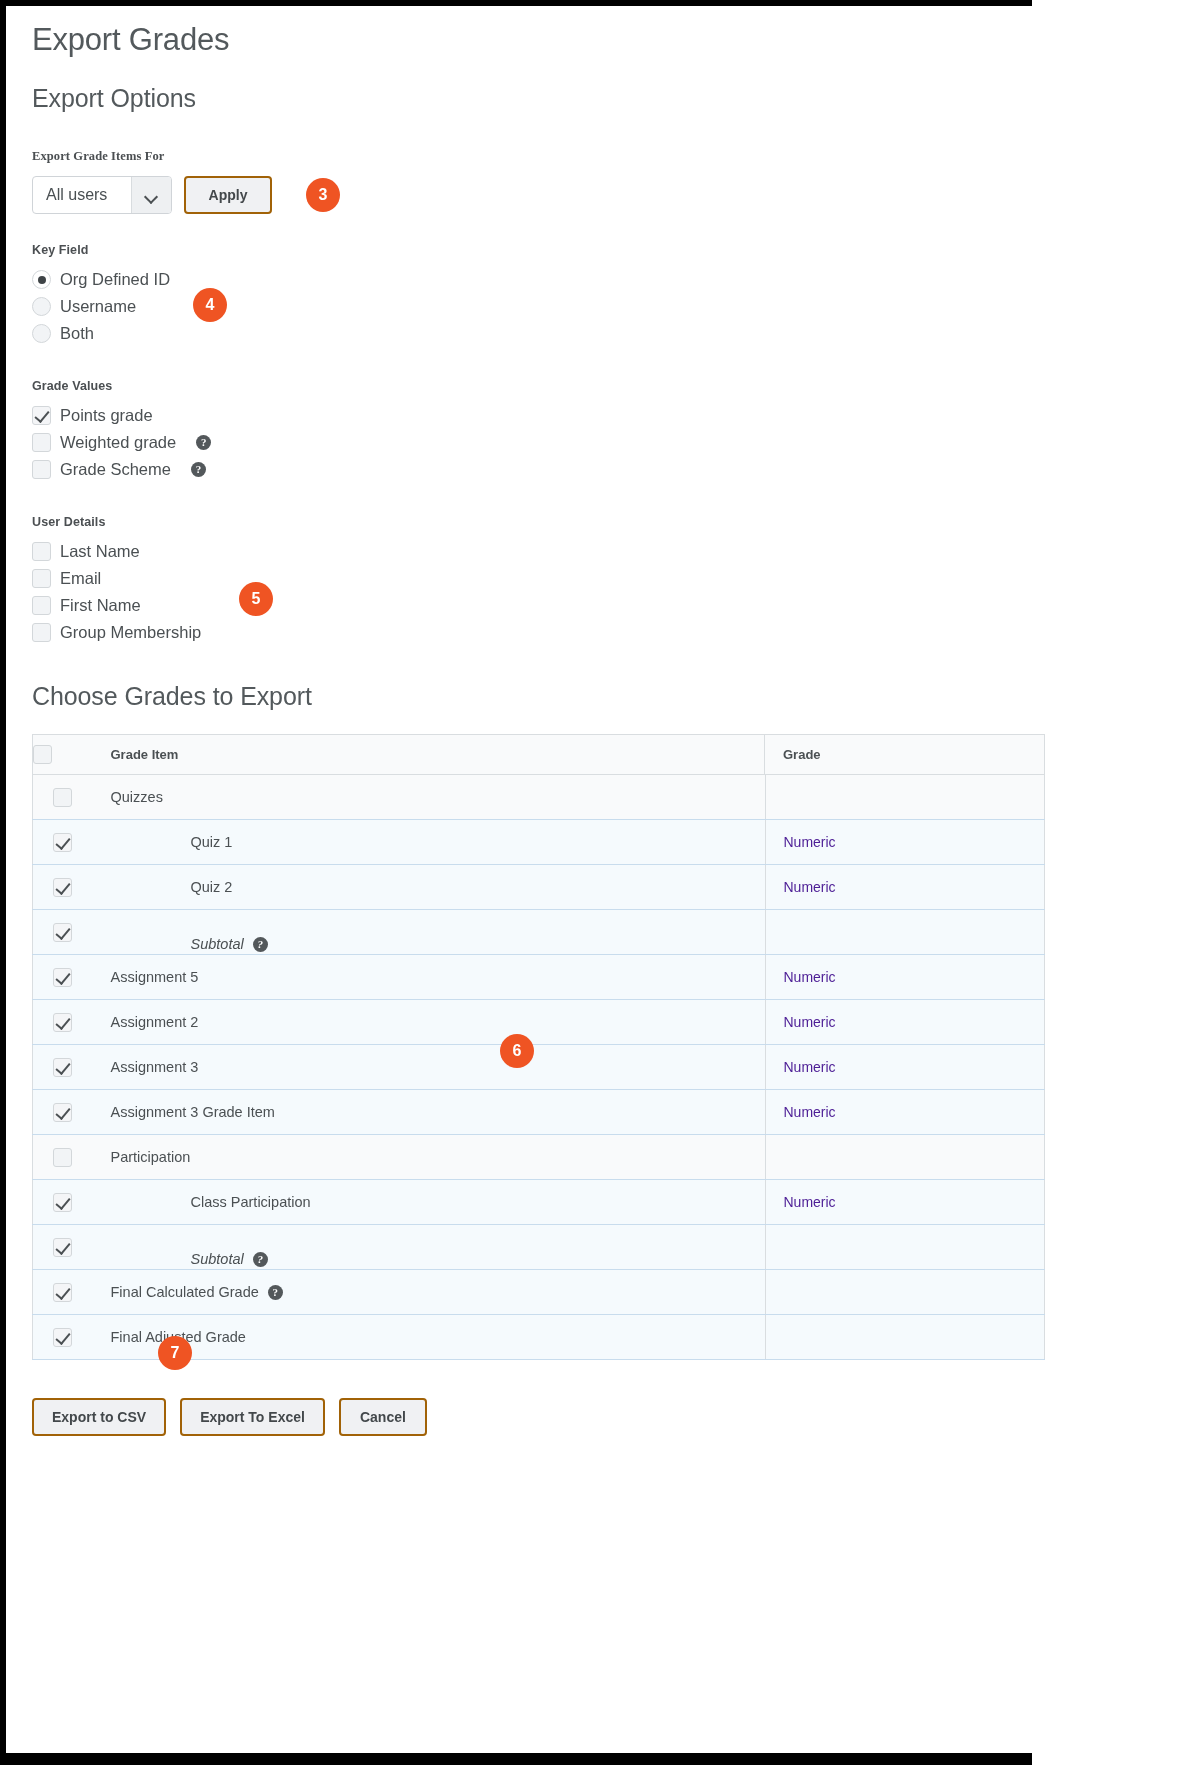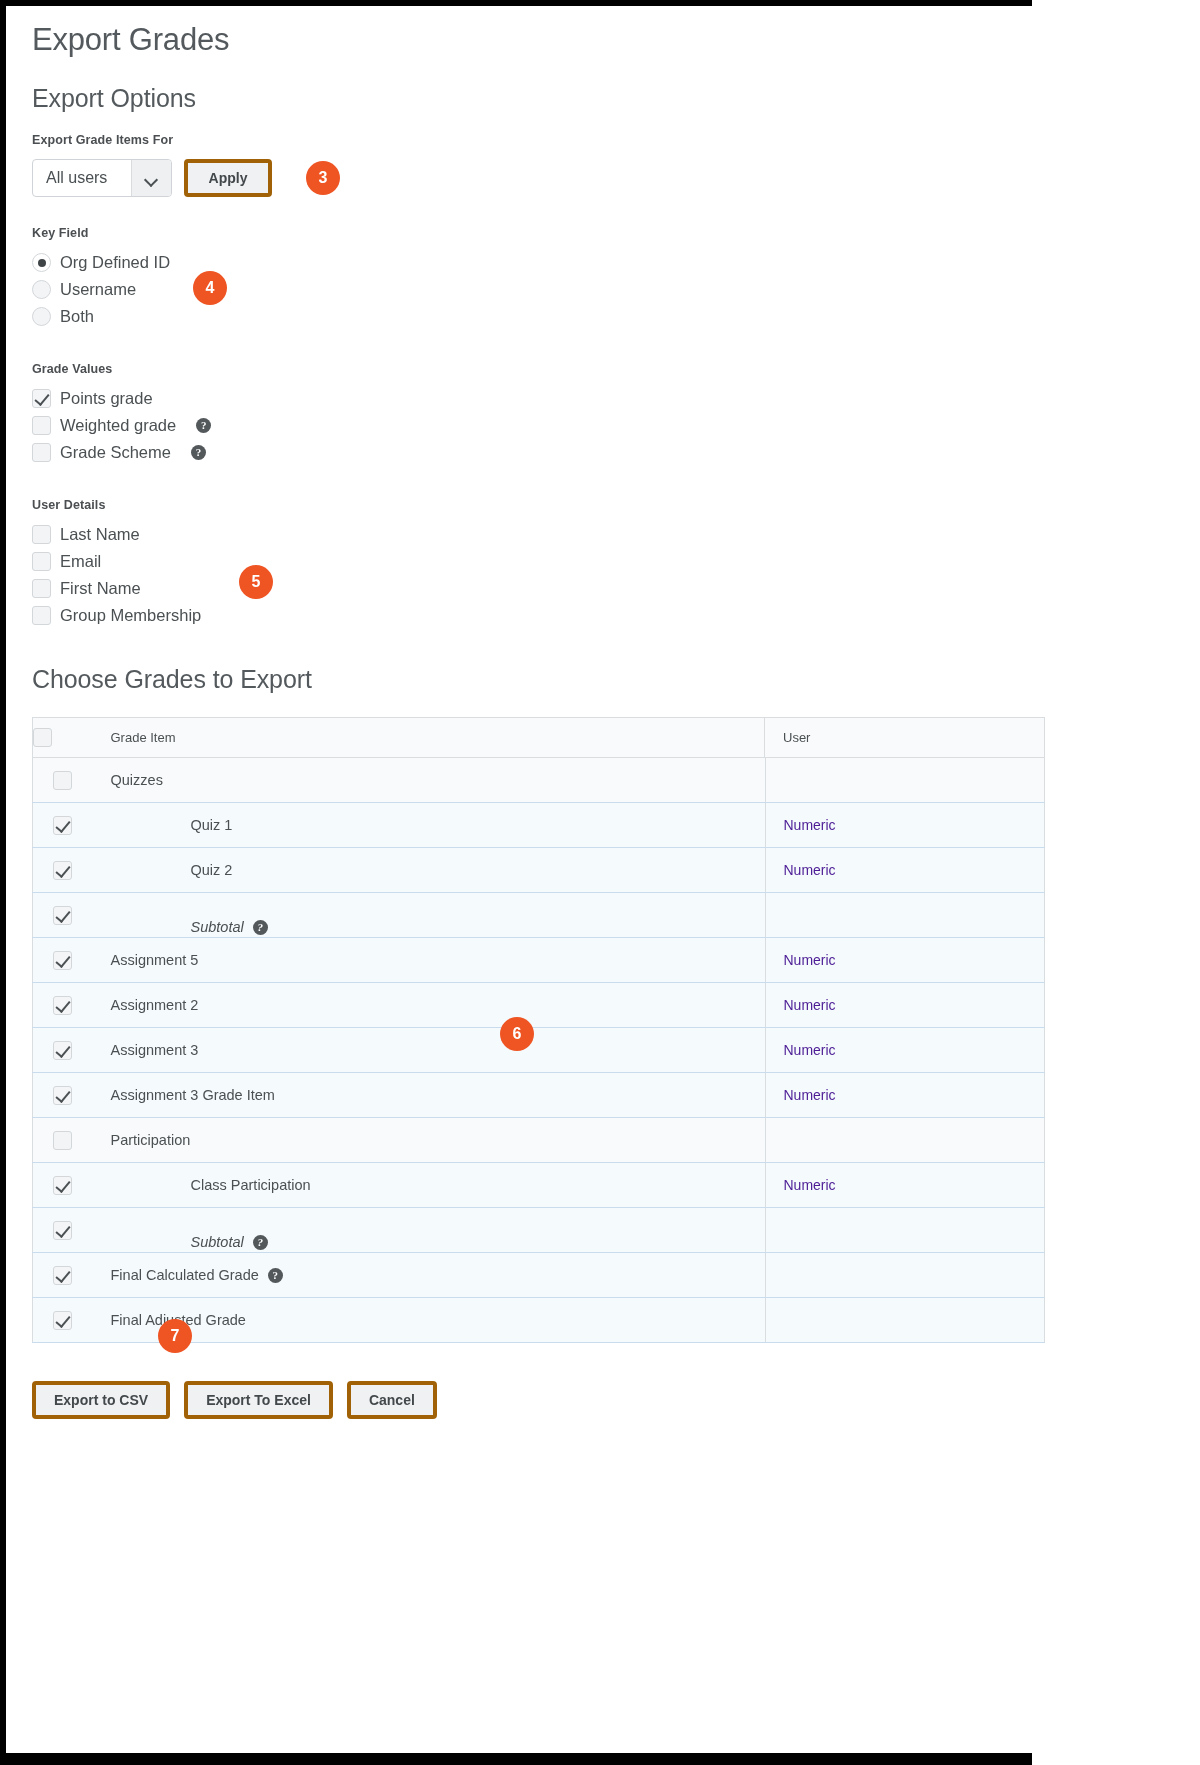--- a/index.html
+++ b/index.html
@@ -94,21 +94,21 @@
     width: 8px; height: 8px;
     border-right: 2px solid #4b5053;
     border-bottom: 2px solid #4b5053;
     transform: rotate(45deg);
   }
   .btn {
     height: 38px;
     min-width: 88px;
     padding: 0 18px;
     background: #f0f1f3;
-    border: 4px solid #a16207;
+    border: 2px solid #a16207;
     border-radius: 4px;
     font-family: "Liberation Sans", sans-serif;
     font-size: 14px;
     font-weight: bold;
     color: #43484b;
     cursor: pointer;
   }
 
   
   .badge {
@@ -199,21 +199,21 @@
   table.grades th, table.grades td {
     border-bottom: 1px solid #c8dced;
     padding: 0;
     vertical-align: middle;
   }
   table.grades thead th {
     background: #f9fafb;
     border-bottom: 1px solid #d9dde0;
     height: 40px;
     font-size: 13px;
-    font-weight: normal;
+    font-weight: bold;
     color: #4b5053;
     text-align: left;
   }
   col.c-check { width: 60px; }
   col.c-item  { width: 672px; }
   col.c-type  { width: 280px; }
 
   .cell-check { text-align: center; }
   .cell-check .cbx, .cell-check .radio { display: inline-block; vertical-align: middle; }
 
@@ -263,21 +263,21 @@
 
 <div class="screen">
 <div class="page">
 
   <h1 class="h1">Export Grades</h1>
 
   <h2 class="h2" style="padding-top:26px;">Export Options</h2>
 
   <div class="opts">
 
-    <div class="section-label" style="margin-top:20px;">Export Grade Items For</div>
+    <div class="section-label" style="margin-top:36px;font-family:Liberation Serif, serif;">Export Grade Items For</div>
 
     <div class="selrow">
       <div class="select">
         <div class="val">All users</div>
         <div class="arrow">
               <span class="chev"></span>
             </div>
       </div>
       <button class="btn">Apply</button>
       <div style="position:relative;width:70px;height:34px;">
@@ -350,21 +350,21 @@
         <col class="c-check">
             <col class="c-item">
             <col class="c-type">
       </colgroup>
       <thead>
         <tr>
           <th class="cell-check">
             <span class="cbx"></span>
           </th>
           <th style="padding-left:18px;">Grade Item</th>
-          <th style="padding-left:18px;border-left:1px solid #d9dde0;">User</th>
+          <th style="padding-left:18px;border-left:1px solid #d9dde0;">Grade</th>
         </tr>
       </thead>
       <tbody id="grades-body">
             <tr class="row-cat">
               <td class="cell-check chk-ind0"><span class="cbx"></span></td>
               <td>
                 <div class="item-label ind0">
                   <span>Quizzes</span>
                 </div>
               </td>

